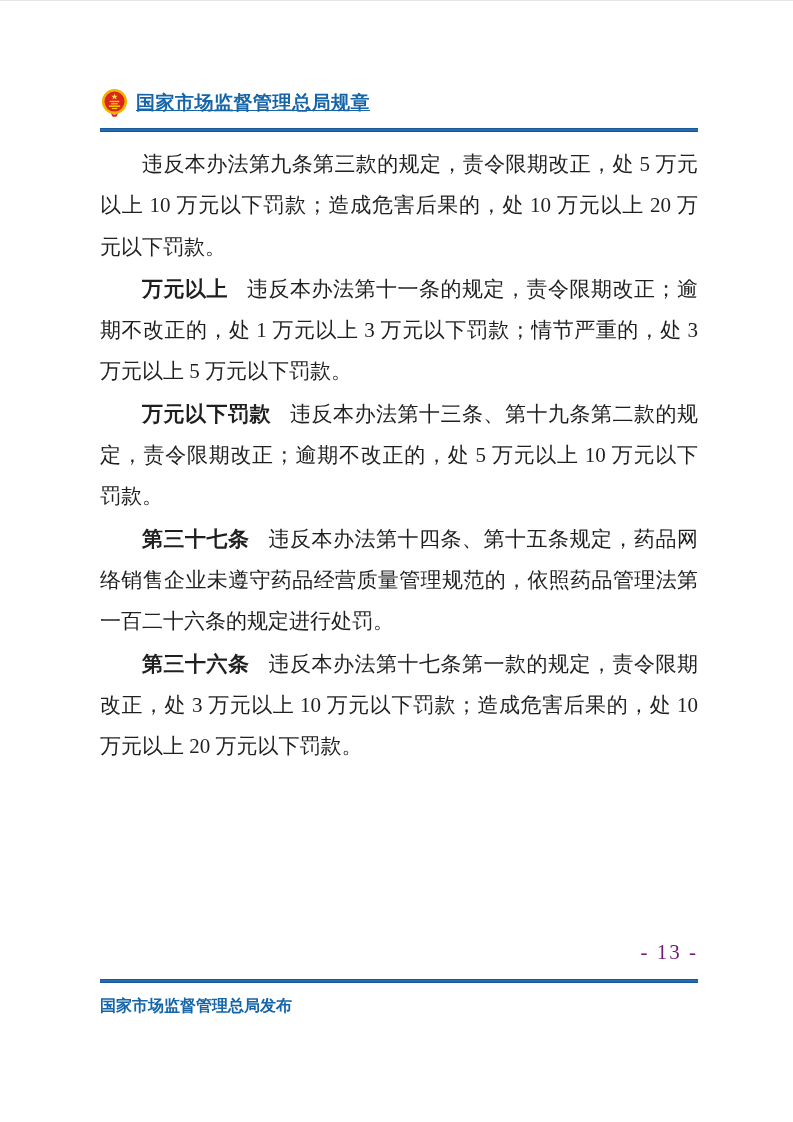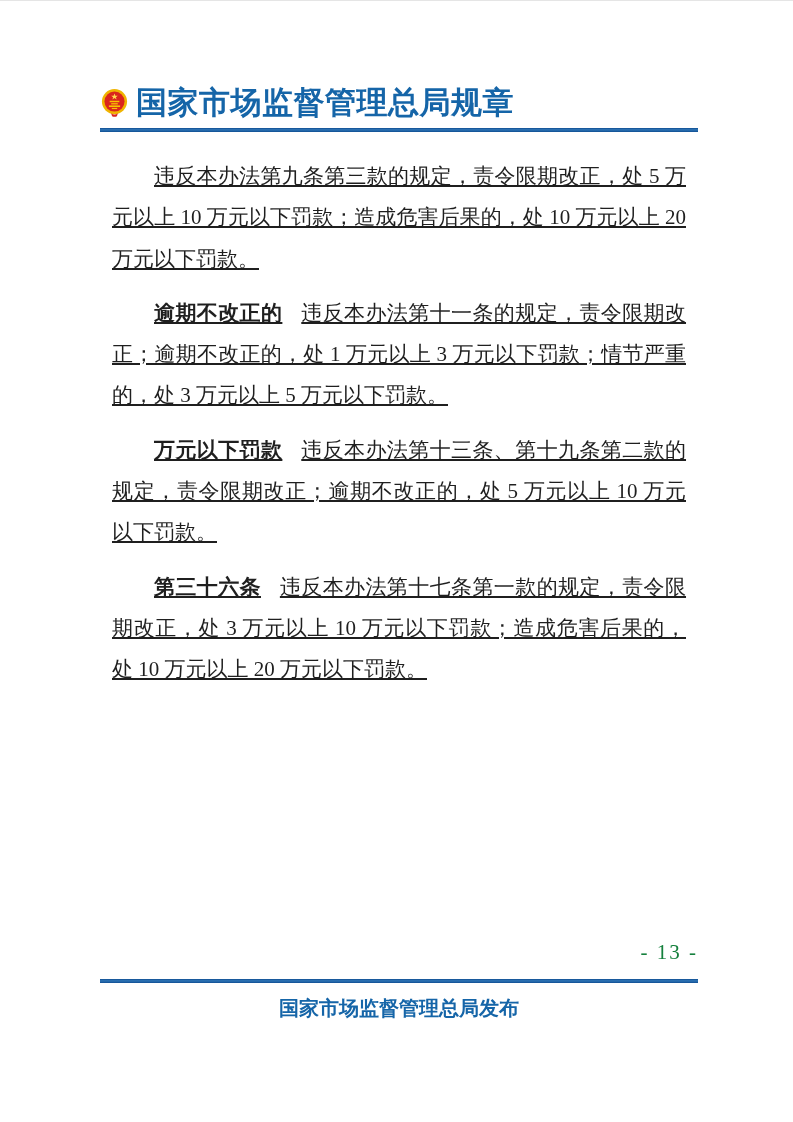--- a/index.html
+++ b/index.html
@@ -17,50 +17,50 @@
     font-family:"Liberation Serif","DejaVu Serif",serif;
   }
   .doc-header{
     position:absolute;left:100px;top:84px;height:34px;
     display:flex;align-items:center;gap:7px;
   }
   .emblem{display:inline-block;width:29px;height:29px;}
   .emblem svg{width:29px;height:29px;display:block;}
   .header-title{
     font-family:"Liberation Sans","DejaVu Sans",sans-serif;
-    font-weight:700;font-size:31px;line-height:1;
-    color:var(--blue);letter-spacing:0.5px;white-space:nowrap;
+    font-weight:700;font-size:19px;line-height:1;
+    color:var(--blue);letter-spacing:0.5px;white-space:nowrap;text-decoration:underline;
   }
   .rule{
     position:absolute;left:100px;width:598px;height:4px;
     background:linear-gradient(180deg,var(--rule-dark) 0%,var(--rule-mid) 45%,var(--rule-dark) 100%);
   }
   .rule-top{top:127px;}
   .rule-bottom{top:978px;}
   .doc-body{
     position:absolute;left:100px;top:142px;width:598px;
     font-size:21px;line-height:41.3px;color:#1f1f1f;
     text-align:justify;
   }
-  .para{margin:12px;text-indent:2em;text-decoration:underline;}
+  .para{margin:0;text-indent:2em;}
   .para-head{
     font-family:"Liberation Sans","DejaVu Sans",sans-serif;
     font-weight:700;
   }
   .para-head:not(:empty){margin-right:0.9em;}
   .page-number{
     position:absolute;left:100px;top:939px;width:598px;
-    text-align:right;font-size:21px;color:#15803d;
+    text-align:right;font-size:21px;color:#701a75;
     letter-spacing:2px;white-space:pre;
   }
   .footer-text{
     position:absolute;left:100px;top:995px;width:598px;
-    text-align:center;
+    text-align:left;
     font-family:"Liberation Sans","DejaVu Sans",sans-serif;
-    font-weight:700;font-size:20px;line-height:1.2;
+    font-weight:700;font-size:16px;line-height:1.2;
     color:var(--blue);
   }
 </style>
 </head>
 <body>
 
 <div class="page">
 
   <header class="doc-header">
     <span class="emblem">
@@ -75,22 +75,23 @@
         <path d="M11.5 26.2 Q15 28.8 18.5 26.2 L17.5 29.2 Q15 30.4 12.5 29.2 Z" fill="#da251d"></path>
       </svg>
     </span>
     <span class="header-title">国家市场监督管理总局规章</span>
   </header>
 
   <div class="rule rule-top"></div>
 
   <main class="doc-body">
     <p class="para"><span class="para-head"></span><span class="para-body">违反本办法第九条第三款的规定，责令限期改正，处 5 万元以上 10 万元以下罚款；造成危害后果的，处 10 万元以上 20 万元以下罚款。</span></p>
-    <p class="para"><span class="para-head">逾期不改正的</span><span class="para-body">违反本办法第十一条的规定，责令限期改正；逾期不改正的，处 1 万元以上 3 万元以下罚款；情节严重的，处 3 万元以上 5 万元以下罚款。</span></p>
+    <p class="para"><span class="para-head">万元以上</span><span class="para-body">违反本办法第十一条的规定，责令限期改正；逾期不改正的，处 1 万元以上 3 万元以下罚款；情节严重的，处 3 万元以上 5 万元以下罚款。</span></p>
     <p class="para"><span class="para-head">万元以下罚款</span><span class="para-body">违反本办法第十三条、第十九条第二款的规定，责令限期改正；逾期不改正的，处 5 万元以上 10 万元以下罚款。</span></p>
+    <p class="para"><span class="para-head">第三十七条</span><span class="para-body">违反本办法第十四条、第十五条规定，药品网络销售企业未遵守药品经营质量管理规范的，依照药品管理法第一百二十六条的规定进行处罚。</span></p>
     <p class="para"><span class="para-head">第三十六条</span><span class="para-body">违反本办法第十七条第一款的规定，责令限期改正，处 3 万元以上 10 万元以下罚款；造成危害后果的，处 10 万元以上 20 万元以下罚款。</span></p>
   </main>
 
   <div class="page-number">- 13 -</div>
 
   <div class="rule rule-bottom"></div>
 
   <div class="footer-text">国家市场监督管理总局发布</div>
 
 </div>

